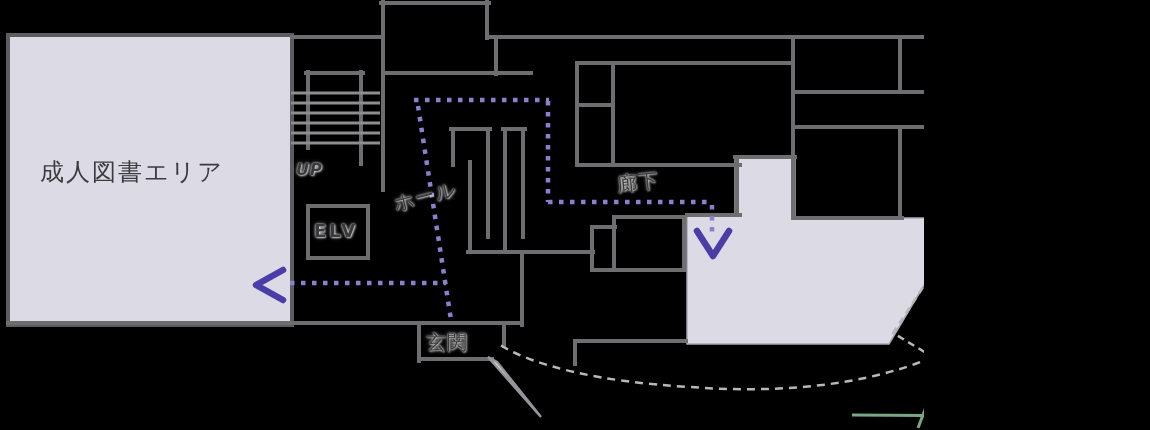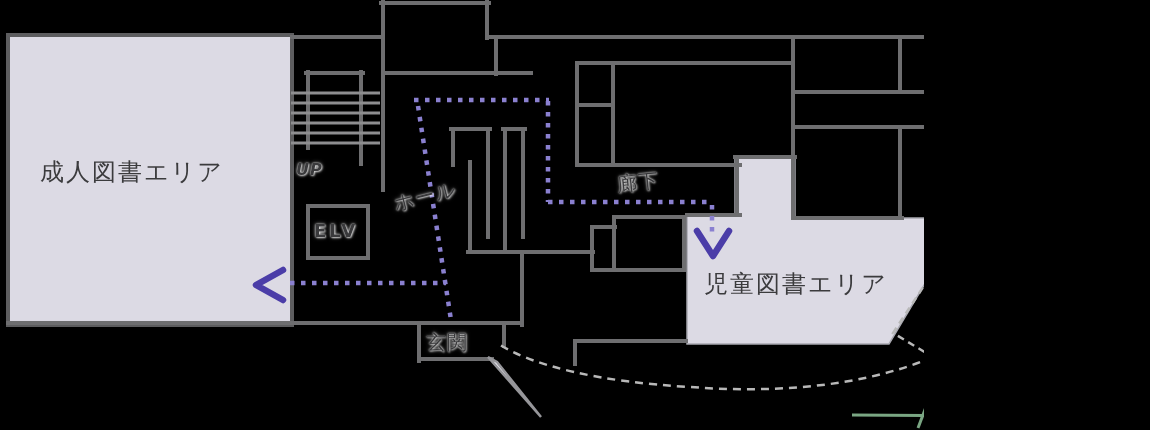--- a/index.html
+++ b/index.html
@@ -130,20 +130,19 @@
     <path d="M283 270 L256 285 L283 300" fill="none" stroke="#4b3da8" stroke-width="6.5" stroke-linecap="round" stroke-linejoin="round"></path>
 
     <g stroke="#7aa683" stroke-width="3" fill="none">
       <line x1="852" y1="415" x2="978" y2="416"></line>
       <line x1="918" y1="428" x2="929" y2="399"></line>
       <polygon points="929,399 977,410 932,417"></polygon>
     </g>
   </svg>
 
   <div class="lbl area-lbl" id="adult-label">成人図書エリア</div>
-  <div class="lbl area-lbl" id="children-label">児童図書エリア</div>
   <div class="lbl" id="hall-label">ホール</div>
   <div class="lbl" id="corridor-label">廊下</div>
   <div class="lbl" id="entrance-label">玄関</div>
   <div class="lbl" id="elv-label">ELV</div>
   <div class="lbl" id="up-label">UP</div>
   <div class="lbl" id="n-label">N</div>
 </div>
 
 </body></html>

